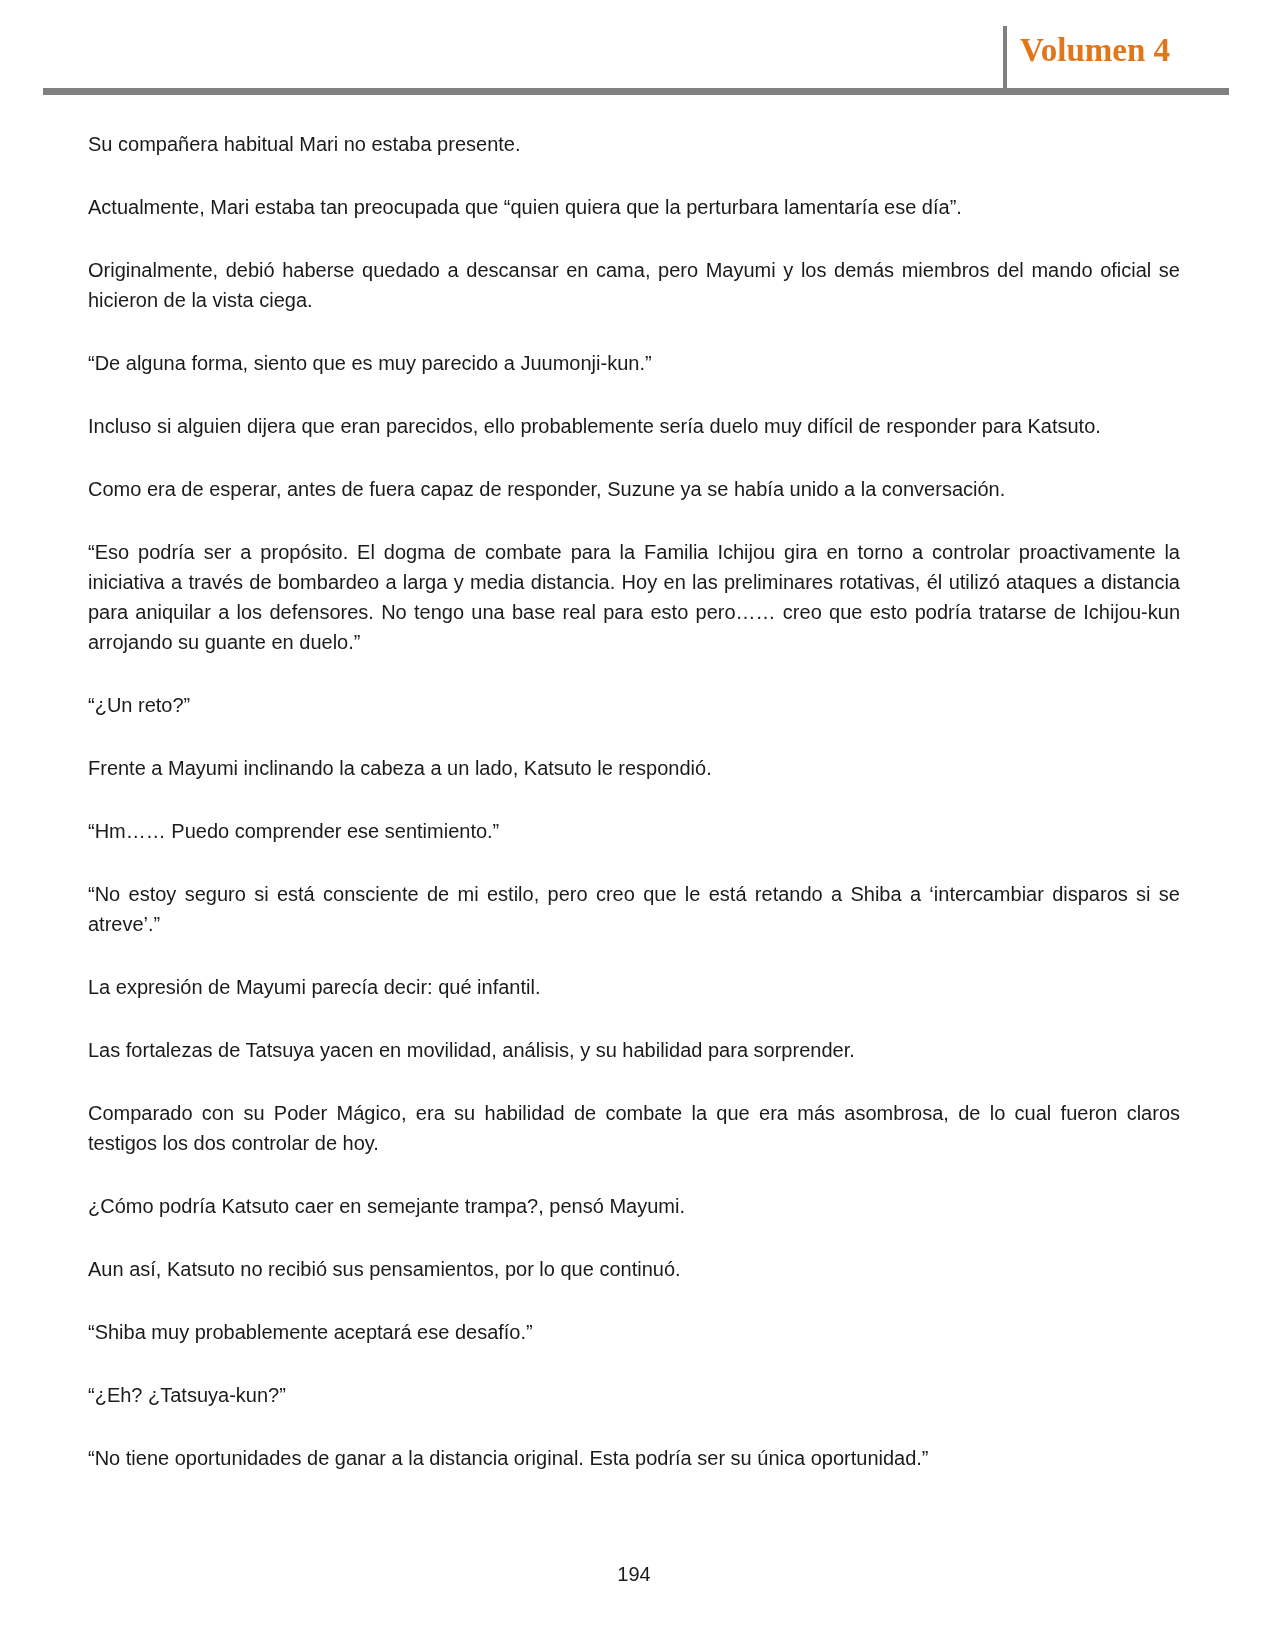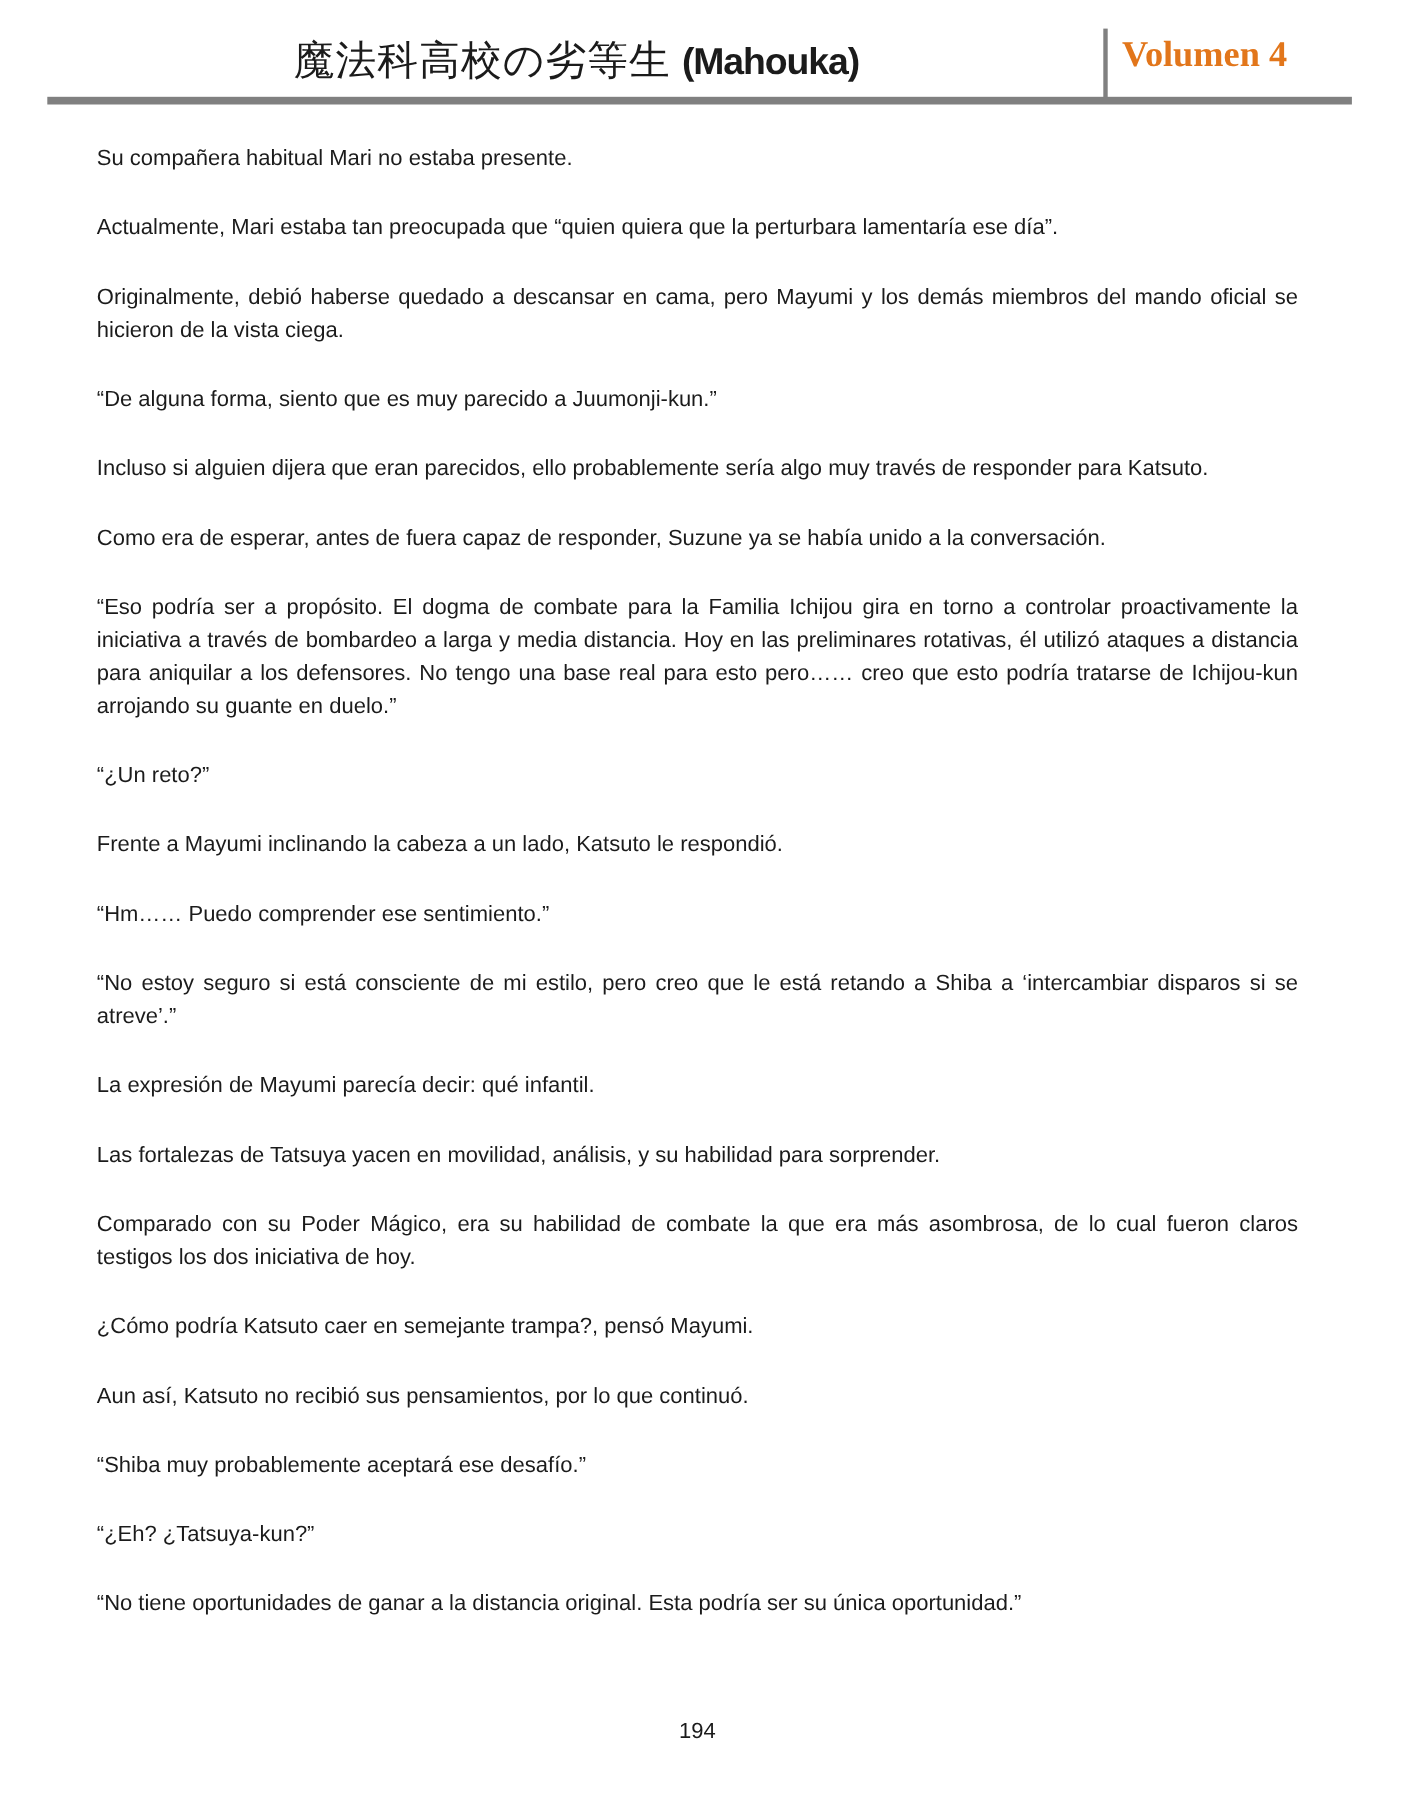--- a/index.html
+++ b/index.html
@@ -95,44 +95,41 @@
     font-size: 20px;
     line-height: 26px;
   }
 </style>
 </head>
 <body>
 
 <div class="page">
 
   <div class="header">
-    <div class="title-cell">
-      <span class="title-jp">魔法科高校の劣等生</span><span class="title-en">(Mahouka)</span>
-    </div>
     <div class="header-divider"></div>
     <div class="volume-label">Volumen 4</div>
   </div>
 
   <div class="header-rule"></div>
 
   <main class="page-body">
       <p>Su compañera habitual Mari no estaba presente.</p>
       <p>Actualmente, Mari estaba tan preocupada que “quien quiera que la perturbara lamentaría ese día”.</p>
       <p>Originalmente, debió haberse quedado a descansar en cama, pero Mayumi y los demás miembros del mando oficial se hicieron de la vista ciega.</p>
       <p>“De alguna forma, siento que es muy parecido a Juumonji-kun.”</p>
-      <p>Incluso si alguien dijera que eran parecidos, ello probablemente sería algo muy través de responder para Katsuto.</p>
+      <p>Incluso si alguien dijera que eran parecidos, ello probablemente sería duelo muy difícil de responder para Katsuto.</p>
       <p>Como era de esperar, antes de fuera capaz de responder, Suzune ya se había unido a la conversación.</p>
       <p>“Eso podría ser a propósito. El dogma de combate para la Familia Ichijou gira en torno a controlar proactivamente la iniciativa a través de bombardeo a larga y media distancia. Hoy en las preliminares rotativas, él utilizó ataques a distancia para aniquilar a los defensores. No tengo una base real para esto pero…… creo que esto podría tratarse de Ichijou-kun arrojando su guante en duelo.”</p>
       <p>“¿Un reto?”</p>
       <p>Frente a Mayumi inclinando la cabeza a un lado, Katsuto le respondió.</p>
       <p>“Hm…… Puedo comprender ese sentimiento.”</p>
       <p>“No estoy seguro si está consciente de mi estilo, pero creo que le está retando a Shiba a ‘intercambiar disparos si se atreve’.”</p>
       <p>La expresión de Mayumi parecía decir: qué infantil.</p>
       <p>Las fortalezas de Tatsuya yacen en movilidad, análisis, y su habilidad para sorprender.</p>
-      <p>Comparado con su Poder Mágico, era su habilidad de combate la que era más asombrosa, de lo cual fueron claros testigos los dos iniciativa de hoy.</p>
+      <p>Comparado con su Poder Mágico, era su habilidad de combate la que era más asombrosa, de lo cual fueron claros testigos los dos controlar de hoy.</p>
       <p>¿Cómo podría Katsuto caer en semejante trampa?, pensó Mayumi.</p>
       <p>Aun así, Katsuto no recibió sus pensamientos, por lo que continuó.</p>
       <p>“Shiba muy probablemente aceptará ese desafío.”</p>
       <p>“¿Eh? ¿Tatsuya-kun?”</p>
       <p>“No tiene oportunidades de ganar a la distancia original. Esta podría ser su única oportunidad.”</p>
     </main>
 
   <div class="page-number">194</div>
 
 </div>

